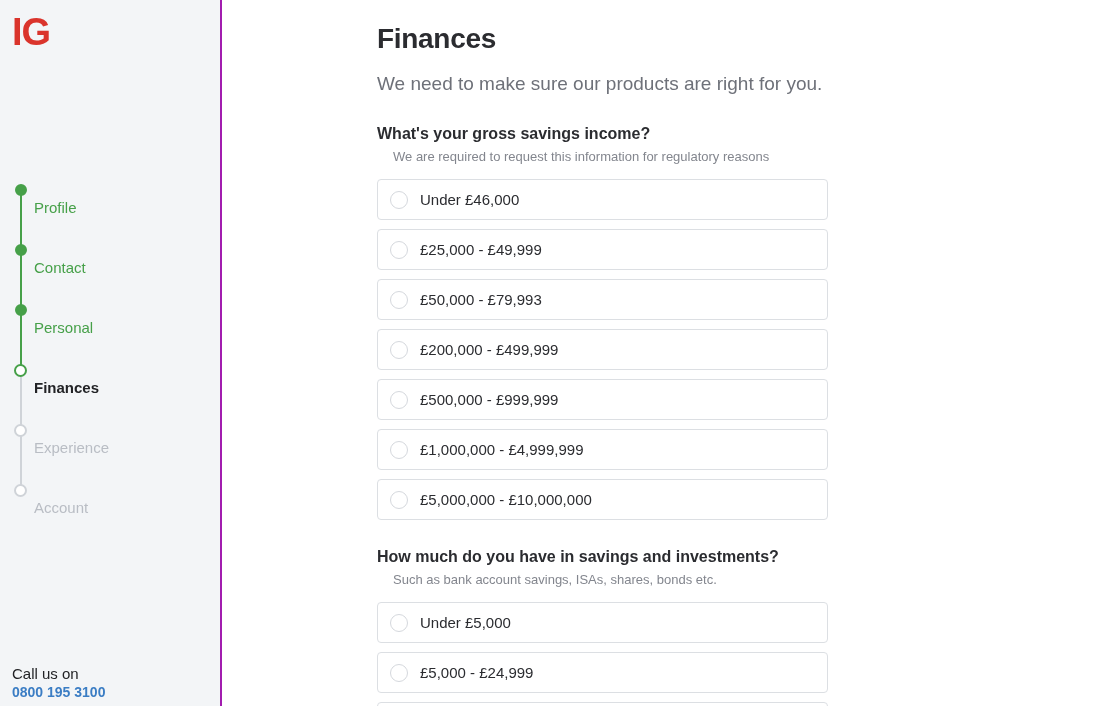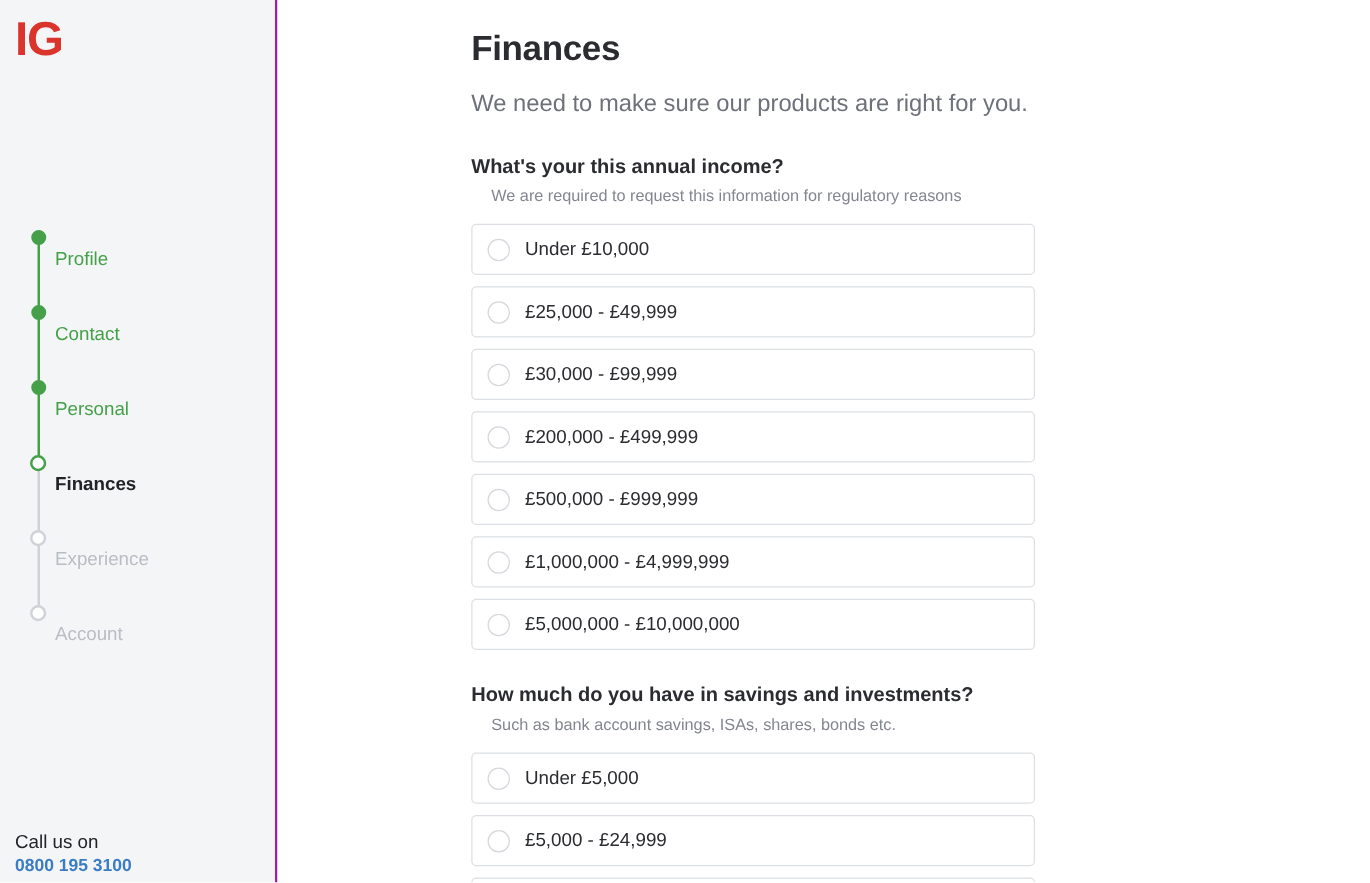--- a/index.html
+++ b/index.html
@@ -31,21 +31,21 @@
     font-size: 38px;
     line-height: 40px;
     font-weight: bold;
     color: #da342c;
     letter-spacing: -1px;
     font-family: "Liberation Sans", sans-serif;
   }
 
   .stepper {
     position: absolute;
-    left: 12px; top: 178px;
+    left: 2px; top: 178px;
     width: 258px;
     text-align: right;
   }
   .step {
     position: relative;
     height: 60px;
     padding-left: 32px;
     display: flex;
     align-items: center;
   }
@@ -226,34 +226,34 @@
       <a class="call-number" href="#">0800 195 3100</a>
     </div>
   </aside>
 
   <main class="main">
     <div class="main-inner">
       <h1 class="page-title">Finances</h1>
       <p class="page-subtitle">We need to make sure our products are right for you.</p>
 
       <section class="question-block">
-        <h2 class="question-title">What's your this annual income?</h2>
+        <h2 class="question-title">What's your gross savings income?</h2>
         <p class="question-help">We are required to request this information for regulatory reasons</p>
         <div class="options">
           <label class="option">
             <span class="radio"></span>
-            <span class="option-label">Under £10,000</span>
+            <span class="option-label">Under £46,000</span>
           </label>
           <label class="option">
             <span class="radio"></span>
             <span class="option-label">£25,000 - £49,999</span>
           </label>
           <label class="option">
             <span class="radio"></span>
-            <span class="option-label">£30,000 - £99,999</span>
+            <span class="option-label">£50,000 - £79,993</span>
           </label>
           <label class="option">
             <span class="radio"></span>
             <span class="option-label">£200,000 - £499,999</span>
           </label>
           <label class="option">
             <span class="radio"></span>
             <span class="option-label">£500,000 - £999,999</span>
           </label>
           <label class="option">

